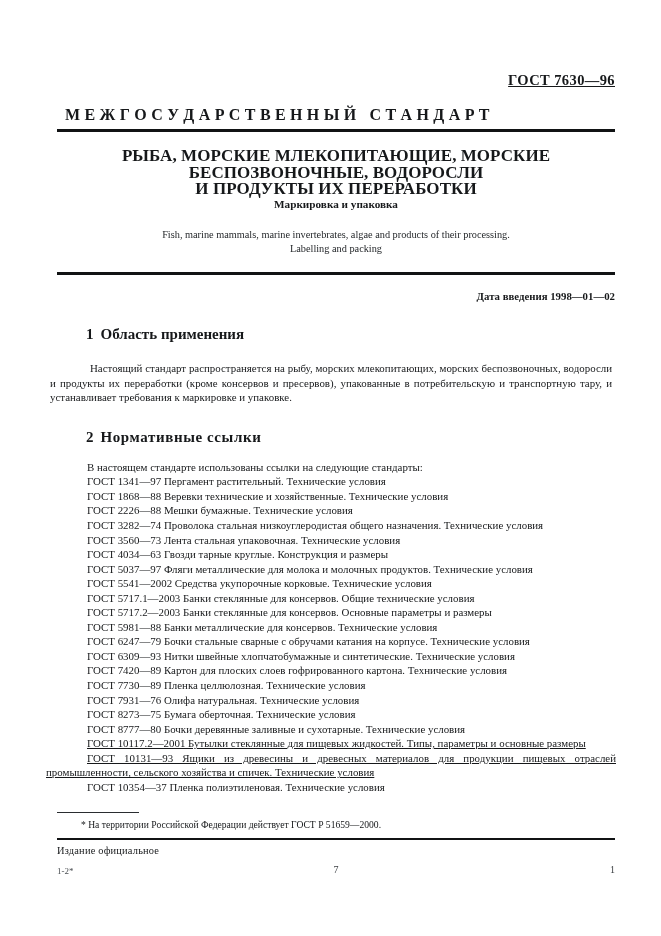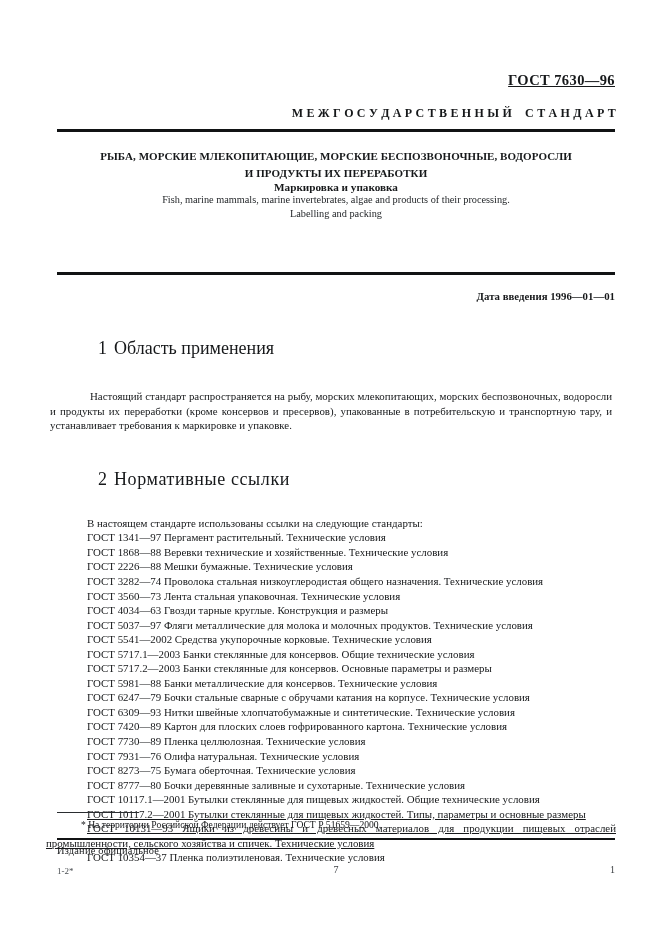--- a/index.html
+++ b/index.html
@@ -31,26 +31,26 @@
     top: 72px;
     font-size: 14.5px;
     font-weight: bold;
     letter-spacing: 0.4px;
     white-space: nowrap;
     text-decoration: underline;
   }
 
   .banner {
     position: absolute;
-    left: 58px;
+    left: 65px;
     top: 106px;
     width: 558px;
-    font-size: 12px;
-    font-weight: bold;
-    text-align: right;
+    font-size: 16px;
+    font-weight: bold;
+    text-align: left;
     letter-spacing: 0.2px;
     white-space: nowrap;
   }
   .banner .sp { display: inline-block; width: 13px; }
 
   .rule-top {
     position: absolute;
     left: 57px;
     top: 129px;
     width: 558px;
@@ -59,30 +59,31 @@
   }
 
   .title-block {
     position: absolute;
     left: 57px;
     top: 148px;
     width: 558px;
     text-align: center;
   }
   .title-main {
-    font-size: 11px;
+    font-size: 17px;
     font-weight: bold;
     line-height: 16.5px;
     letter-spacing: 0.05px;
   }
   .title-sub {
     font-size: 11.2px;
     font-weight: bold;
   }
   .title-en {
+    margin-top: 18px;
     font-size: 10.3px;
     line-height: 14px;
     color: #25282b;
   }
 
   .rule-mid {
     position: absolute;
     left: 57px;
     top: 272px;
     width: 558px;
@@ -101,23 +102,23 @@
 
   
   .body-area {
     position: absolute;
     left: 46px;
     top: 326px;
     width: 570px;
   }
 
   h2.section {
-    margin: 12px;
-    font-size: 18px;
-    font-weight: normal;
+    margin: 0;
+    font-size: 15px;
+    font-weight: bold;
     padding-left: 40px;
   }
   h2.section .num { margin-right: 7px; }
   h2.section .wgap { letter-spacing: 0.6px; }
 
   p.para {
     margin: 4px;
     font-size: 10.9px;
     line-height: 14.6px;
     text-align: justify;
@@ -215,21 +216,21 @@
     </div>
     <div class="title-sub">Маркировка и упаковка</div>
     <div class="title-en">
       <div>Fish, marine mammals, marine invertebrates, algae and products of their processing.</div>
       <div>Labelling and packing</div>
     </div>
   </div>
 
   <div class="rule-mid"></div>
 
-  <div class="intro-date">Дата введения 1996—01—01</div>
+  <div class="intro-date">Дата введения 1998—01—02</div>
 
   <div class="body-area">
 
     <h2 class="section">
       <span class="num">1</span><span>Область применения</span>
     </h2>
     <div class="gap-after-h"></div>
     <p class="para">Настоящий стандарт распространяется на рыбу, морских млекопитающих, морских беспозвоночных, водоросли и продукты их переработки (кроме консервов и пресервов), упакованные в потребительскую и транспортную тару, и устанавливает требования к маркировке и упаковке.</p>
 
     <div class="gap-sec2"></div>
@@ -252,21 +253,20 @@
       <li>ГОСТ 5717.1—2003 Банки стеклянные для консервов. Общие технические условия</li>
       <li>ГОСТ 5717.2—2003 Банки стеклянные для консервов. Основные параметры и размеры</li>
       <li>ГОСТ 5981—88 Банки металлические для консервов. Технические условия</li>
       <li>ГОСТ 6247—79 Бочки стальные сварные с обручами катания на корпусе. Технические условия</li>
       <li>ГОСТ 6309—93 Нитки швейные хлопчатобумажные и синтетические. Технические условия</li>
       <li>ГОСТ 7420—89 Картон для плоских слоев гофрированного картона. Технические условия</li>
       <li>ГОСТ 7730—89 Пленка целлюлозная. Технические условия</li>
       <li>ГОСТ 7931—76 Олифа натуральная. Технические условия</li>
       <li>ГОСТ 8273—75 Бумага оберточная. Технические условия</li>
       <li>ГОСТ 8777—80 Бочки деревянные заливные и сухотарные. Технические условия</li>
-      <li>ГОСТ 10117.1—2001 Бутылки стеклянные для пищевых жидкостей. Общие технические условия</li>
       <li class="wrap">ГОСТ 10117.2—2001 Бутылки стеклянные для пищевых жидкостей. Типы, параметры и основные размеры</li>
       <li class="wrap">ГОСТ 10131—93 Ящики из древесины и древесных материалов для продукции пищевых отраслей промышленности, сельского хозяйства и спичек. Технические условия</li>
       <li>ГОСТ 10354—37 Пленка полиэтиленовая. Технические условия</li>
     </ul>
   </div>
 
   <div class="footnote-rule"></div>
   <div class="footnote">* На территории Российской Федерации действует ГОСТ Р 51659—2000.</div>
 
   <div class="rule-bottom"></div>

